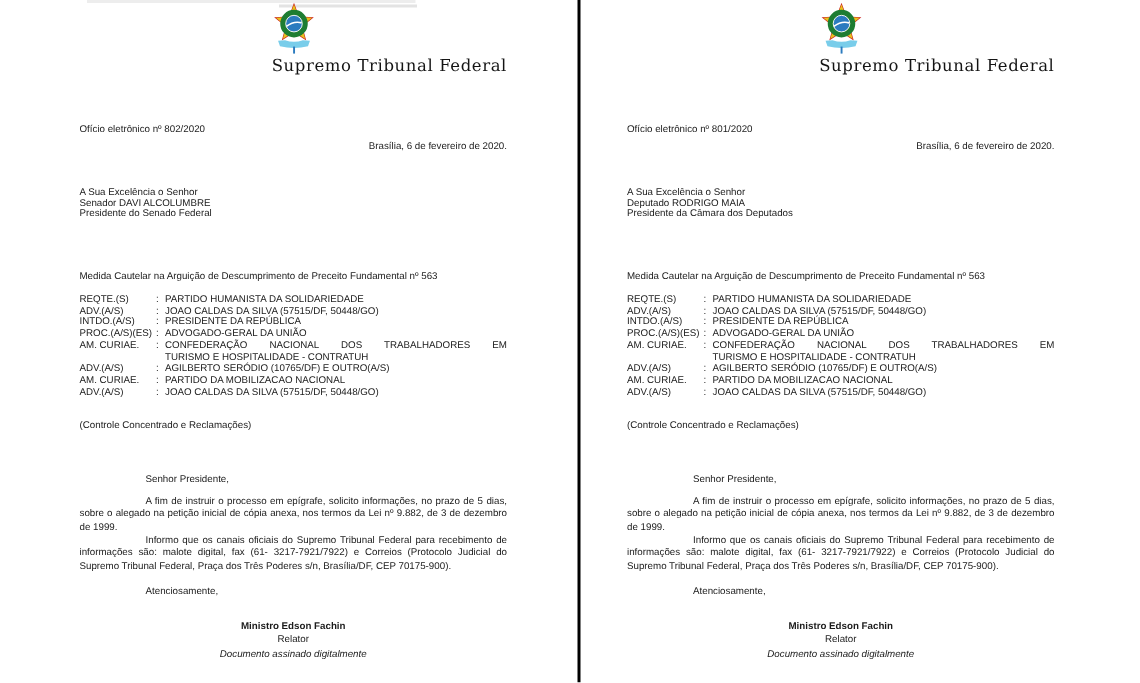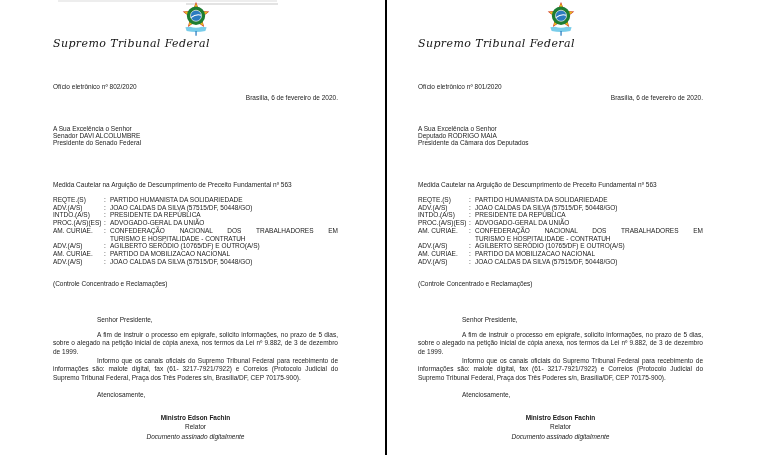--- a/index.html
+++ b/index.html
@@ -17,22 +17,22 @@
   
   .artifact-1 { position:absolute; left:58px;  top:0;   width:219px; height:2px; background:#ededed; }
   .artifact-2 { position:absolute; left:186px; top:3px; width:92px;  height:2px; background:#e3e3e3; }
 
   .blk { position:absolute; left:53px; width:285px; font-size:6.5px; line-height:7.6px; }
 
   .emblem-wrap { top:2px; text-align:center; }
   .emblem { display:inline-block; }
 
   .court-title {
-    top:40px; text-align:left;
-    font-family:"DejaVu Serif", serif; font-style:italic;
+    top:40px; text-align:right;
+    font-family:"DejaVu Serif", serif; 
     font-size:11px; letter-spacing:0.4px; color:#141414;
   }
 
   .oficio   { top:83px; }
   .dateline { top:93.5px; text-align:right; }
 
   .addressee { top:124.5px; line-height:7.4px; }
 
   .case-title { top:181px; }
 

